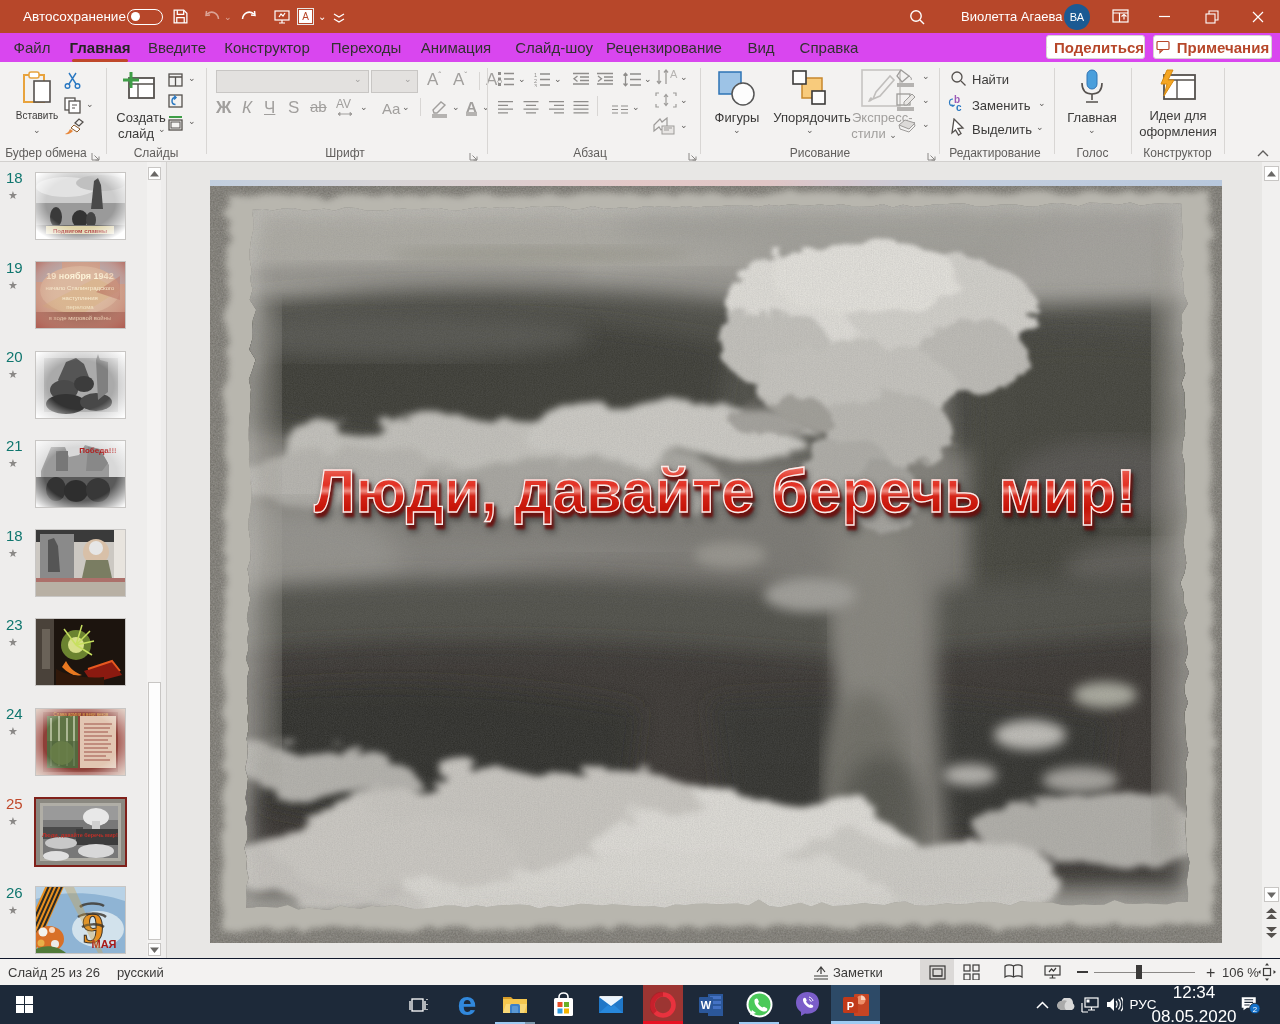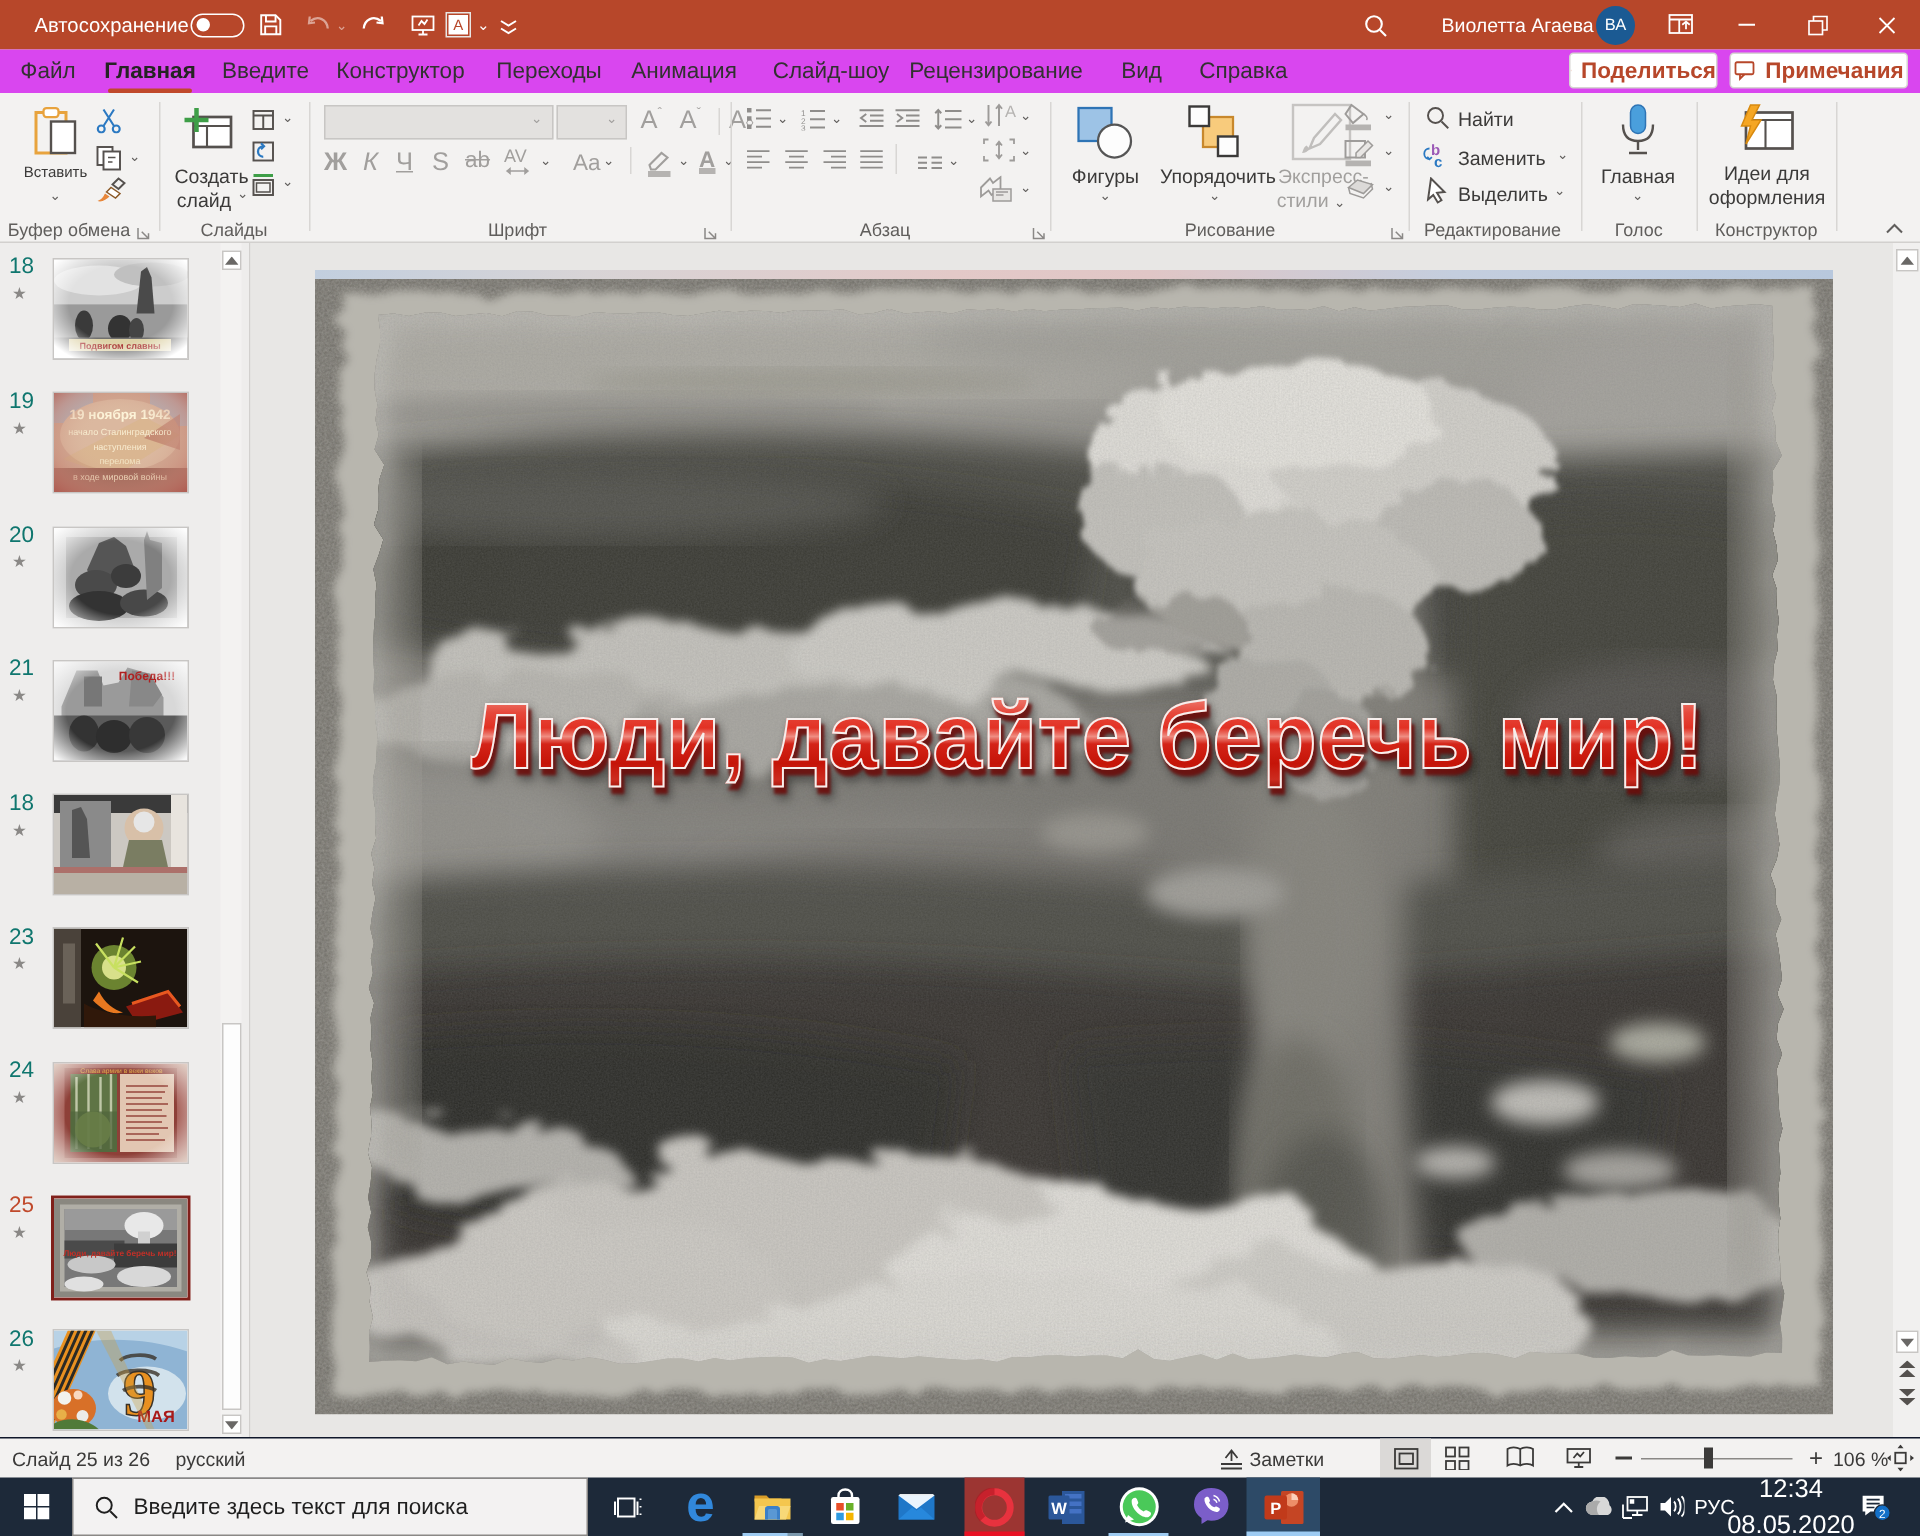--- a/index.html
+++ b/index.html
@@ -792,24 +792,20 @@
           <path d="M9 0l2 2.5H7zM9 18l2-2.5H7zM0 9l2.5-2v4zM18 9l-2.5-2v4z" fill="#3b3a39" stroke="none"></path>
         </svg></div>
   </div>
 
   <div id="taskbar">
     <div class="ticon" style="left:0">
         <svg width="17" height="17" viewBox="0 0 17 17">
           <path d="M0 0h8v8H0zM9 0h8v8H9zM0 9h8v8H0zM9 9h8v8H9z" fill="#fff"></path>
         </svg>
       </div>
-    <div id="tsearch"><svg style="margin:0 10px 0 14px" width="16" height="16" viewBox="0 0 16 16" fill="none" stroke="#1f1f1f" stroke-width="1.3">
-          <circle cx="6.5" cy="6.5" r="5"></circle>
-          <path d="M10.5 10.5L15 15"></path>
-        </svg>Введите здесь текст для поиска</div>
     <div class="ticon" style="left:395px">
         <svg width="20" height="18" viewBox="0 0 20 18" fill="none" stroke="#fff" stroke-width="1.3">
           <rect x="3" y="3" width="11" height="12"></rect>
           <path d="M1 5v9M16 5v9M18 3v1M18 8v1M18 13v1"></path>
         </svg>
       </div>
     <div class="ticon" style="left:443px;color:#3188dc;font-size:34px;font-weight:bold;font-family:'Liberation Sans',sans-serif">
         <span style="margin-top:-3px">e</span>
       </div>
     <div class="ticon" style="left:491px">

